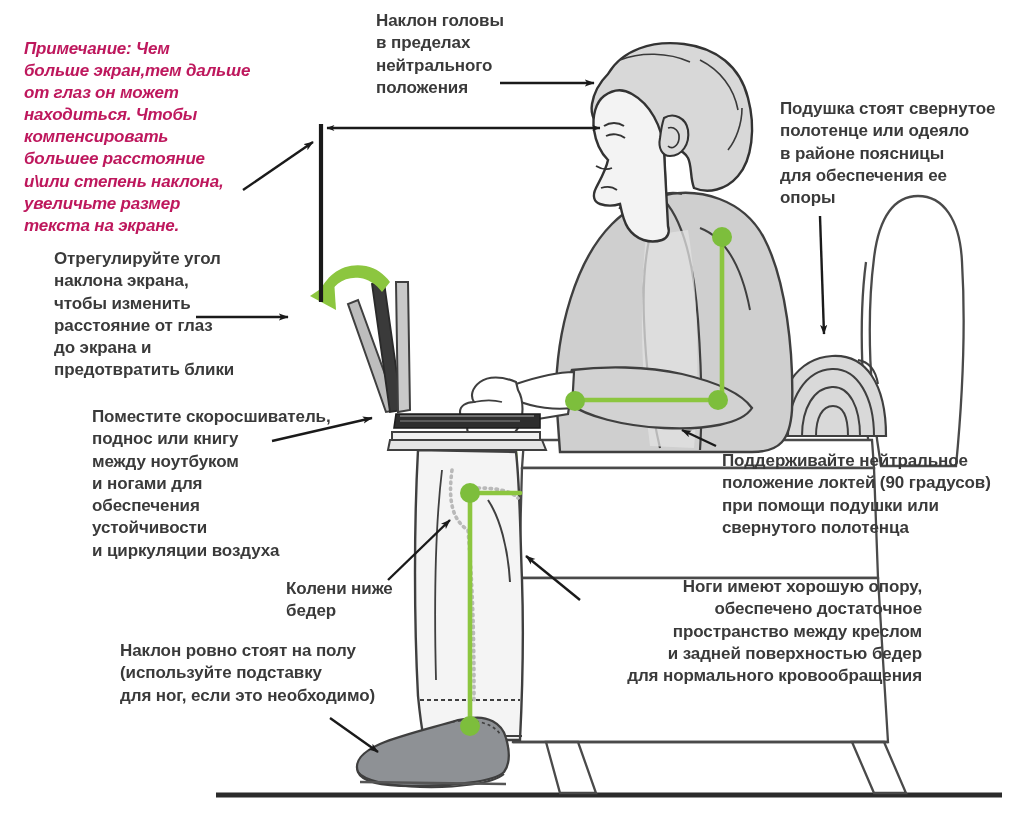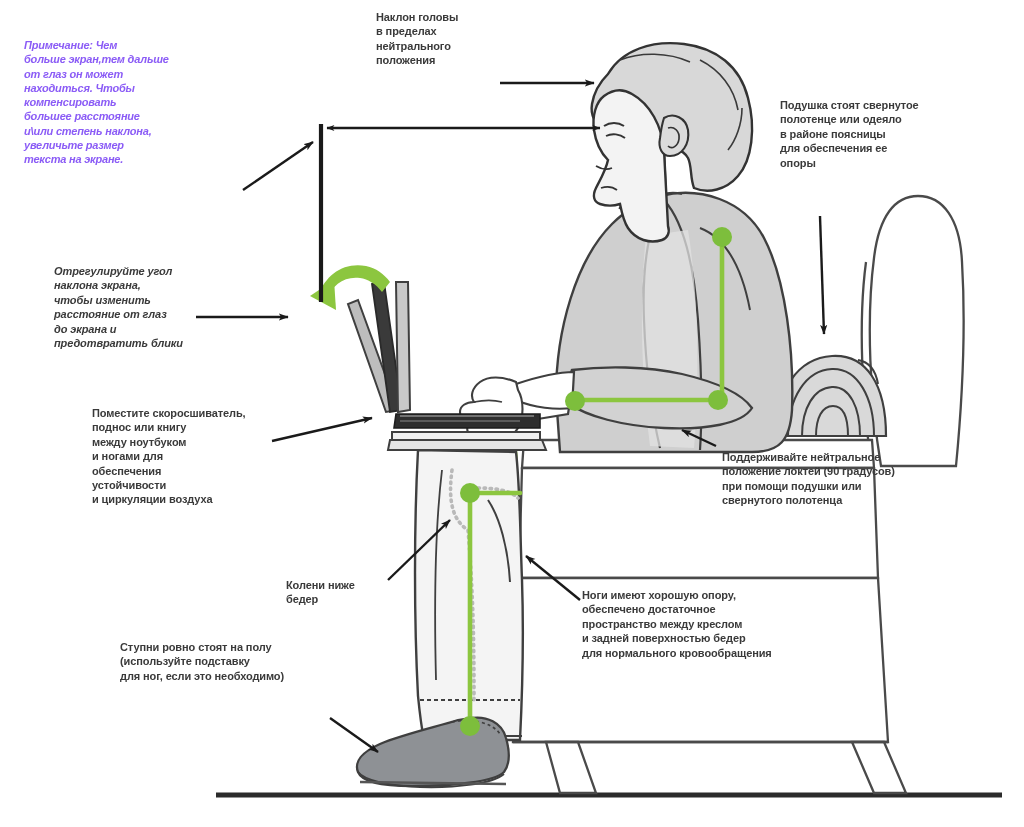--- a/index.html
+++ b/index.html
@@ -22,44 +22,44 @@
     position: absolute;
     left: 0;
     top: 0;
     width: 1024px;
     height: 827px;
   }
   .note {
     position: absolute;
     color: #3a3a3a;
     font-family: "Liberation Sans", "DejaVu Sans", sans-serif;
-    font-size: 11px;
+    font-size: 17px;
     font-weight: 700;
     line-height: 1.31;
     white-space: pre-line;
     letter-spacing: -0.1px;
   }
   .note.italic {
     font-style: italic;
     font-weight: 700;
-    color: #8b5cf6;
+    color: #be185d;
     line-height: 1.30;
     letter-spacing: -0.2px;
   }
 
   
   #note-screen-size   { left: 24px;  top: 38px;  width: 300px; }
   #note-head-tilt     { left: 376px; top: 10px;  width: 250px; }
   #note-lumbar        { left: 780px; top: 98px;  width: 244px; }
-  #note-screen-angle  { left: 54px;  top: 264px; width: 252px; font-style: italic; }
+  #note-screen-angle  { left: 54px;  top: 248px; width: 252px; }
   #note-laptop-stand  { left: 92px;  top: 406px; width: 290px; }
   #note-knees         { left: 286px; top: 578px; width: 150px; text-align: left; }
   #note-feet          { left: 120px; top: 640px; width: 320px; }
   #note-elbows        { left: 722px; top: 450px; width: 310px; }
-  #note-legs          { left: 582px; top: 588px; width: 340px; }
+  #note-legs          { left: 582px; top: 576px; width: 340px; text-align: right; }
 </style>
 </head>
 <body>
 
 <div id="stage">
 
   <svg id="art" viewBox="0 0 1024 827" xmlns="http://www.w3.org/2000/svg">
     <defs>
       <marker id="arrowFilled" markerWidth="11" markerHeight="11" refX="9.2" refY="4" orient="auto" markerUnits="userSpaceOnUse">
         <path d="M0,0.4 L10,4 L0,7.6 L2.4,4 Z" fill="#1a1a1a"></path>
@@ -300,21 +300,21 @@
 поднос или книгу
 между ноутбуком
 и ногами для
 обеспечения
 устойчивости
 и циркуляции воздуха</div>
 
   <div class="note" id="note-knees">Колени ниже
 бедер</div>
 
-  <div class="note" id="note-feet">Ступни ровно стоят на полу
+  <div class="note" id="note-feet">Наклон ровно стоят на полу
 (используйте подставку
 для ног, если это необходимо)</div>
 
   <div class="note" id="note-elbows">Поддерживайте нейтральное
 положение локтей (90 градусов)
 при помощи подушки или
 свернутого полотенца</div>
 
   <div class="note" id="note-legs">Ноги имеют хорошую опору,
 обеспечено достаточное

